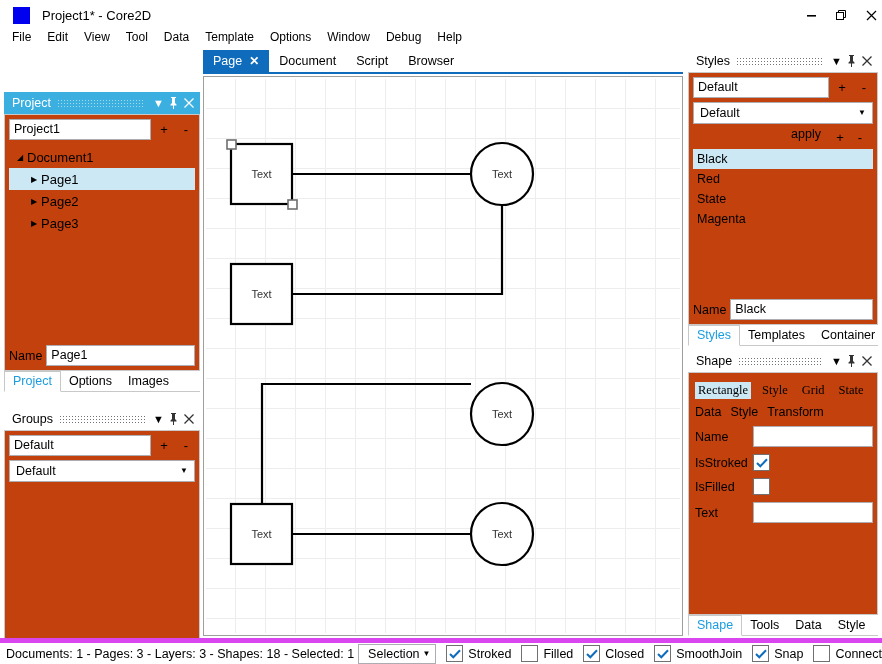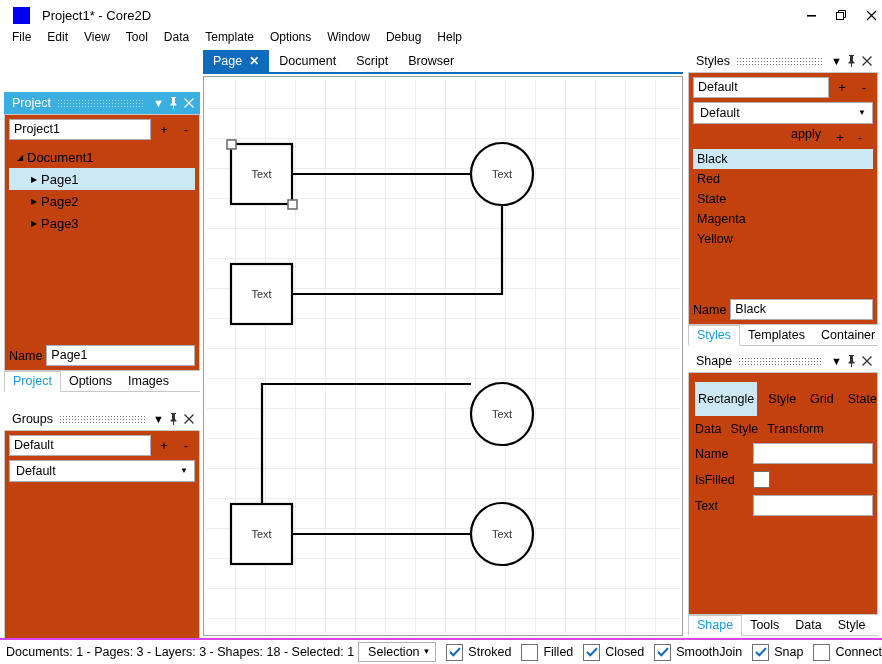--- a/index.html
+++ b/index.html
@@ -114,34 +114,34 @@
 
   .style-list { margin-top:2px; }
   .style-item { height:20px; line-height:20px; font-size:12.5px; padding-left:4px; }
   .style-item.selected { background:#cce8f4; }
   .apply-row { display:flex; justify-content:flex-end; gap:2px;
     height:20px; margin-top:3px; padding-right:4px; }
   .apply-lbl { font-size:12.5px; margin-right:8px; }
 
   
   .shape-tabs { display:flex; gap:8px; font-size:12.5px; margin-top:5px; padding-left:2px; }
-  .shape-tabs .st { padding:10px 3px; }
+  .shape-tabs .st { padding:1px 3px;font-family:Liberation Serif, serif; }
   .shape-tabs .st.active { background:#cce8f4; }
   .shape-subtabs { display:flex; gap:9px; font-size:12.5px; margin-top:6px; padding-left:2px; }
   .field-row { display:flex; align-items:center; margin-top:7px; padding-left:2px; }
   .field-lbl { width:58px; font-size:12.5px; }
   .field-input { border:1px solid #abadb3; height:21px; flex:1; background:#fff; }
   .chk { width:17px; height:17px; border:1px solid #707070; background:#fff;
     display:flex; align-items:center; justify-content:center; }
   .chk svg { display:block; }
 
   
   .statusbar { position:absolute; left:0; bottom:0; width:882px; height:26px;
     display:flex; align-items:center; gap:0; padding-left:6px; background:#fff;
-    border-top:2px solid #d946ef; font-size:12.5px; }
+    border-top:5px solid #d946ef; font-size:12.5px; }
   .status-text { white-space:nowrap; }
   .sb-combo { border:1px solid #abadb3; height:20px; line-height:18px; padding:0 18px 0 9px;
     margin-left:4px; position:relative; font-size:12.5px; min-width:76px; }
   .sb-combo .carat { position:absolute; right:5px; top:50%; transform:translateY(-50%); font-size:8px; }
   .sb-chk { display:flex; align-items:center; gap:5px; margin-left:10px; white-space:nowrap; }
 </style>
 </head>
 <body>
 
 <div id="app">
@@ -353,21 +353,20 @@
         <div class="apply-row">
           <span class="apply-lbl">apply</span>
           <span class="tinybtn">+</span>
           <span class="tinybtn">-</span>
         </div>
         <div class="style-list">
           <div class="style-item selected">Black</div>
           <div class="style-item">Red</div>
           <div class="style-item">State</div>
           <div class="style-item">Magenta</div>
-          <div class="style-item">Yellow</div>
         </div>
         <div class="name-row">
           <span class="name-lbl">Name</span>
           <div class="txtbox">Black</div>
         </div>
       </div>
       <div class="dock-tabs">
         <div class="dock-tab active">Styles</div>
         <div class="dock-tab">Templates</div>
         <div class="dock-tab">Container</div>
@@ -401,20 +400,28 @@
           <span>Data</span>
           <span>Style</span>
           <span>Transform</span>
         </div>
 
         <div class="field-row">
           <span class="field-lbl">Name</span>
           <div class="field-input"></div>
         </div>
 
+        <div class="field-row">
+          <span class="field-lbl">IsStroked</span>
+          <div class="chk">
+            <svg width="12" height="10" viewBox="0 0 12 10">
+                <path d="M1 5 L4.3 8.3 L11 1.2" stroke="#0f6cbd" stroke-width="2" fill="none"></path>
+              </svg>
+          </div>
+        </div>
 
         <div class="field-row">
           <span class="field-lbl">IsFilled</span>
           <div class="chk"></div>
         </div>
 
         <div class="field-row">
           <span class="field-lbl">Text</span>
           <div class="field-input"></div>
         </div>

